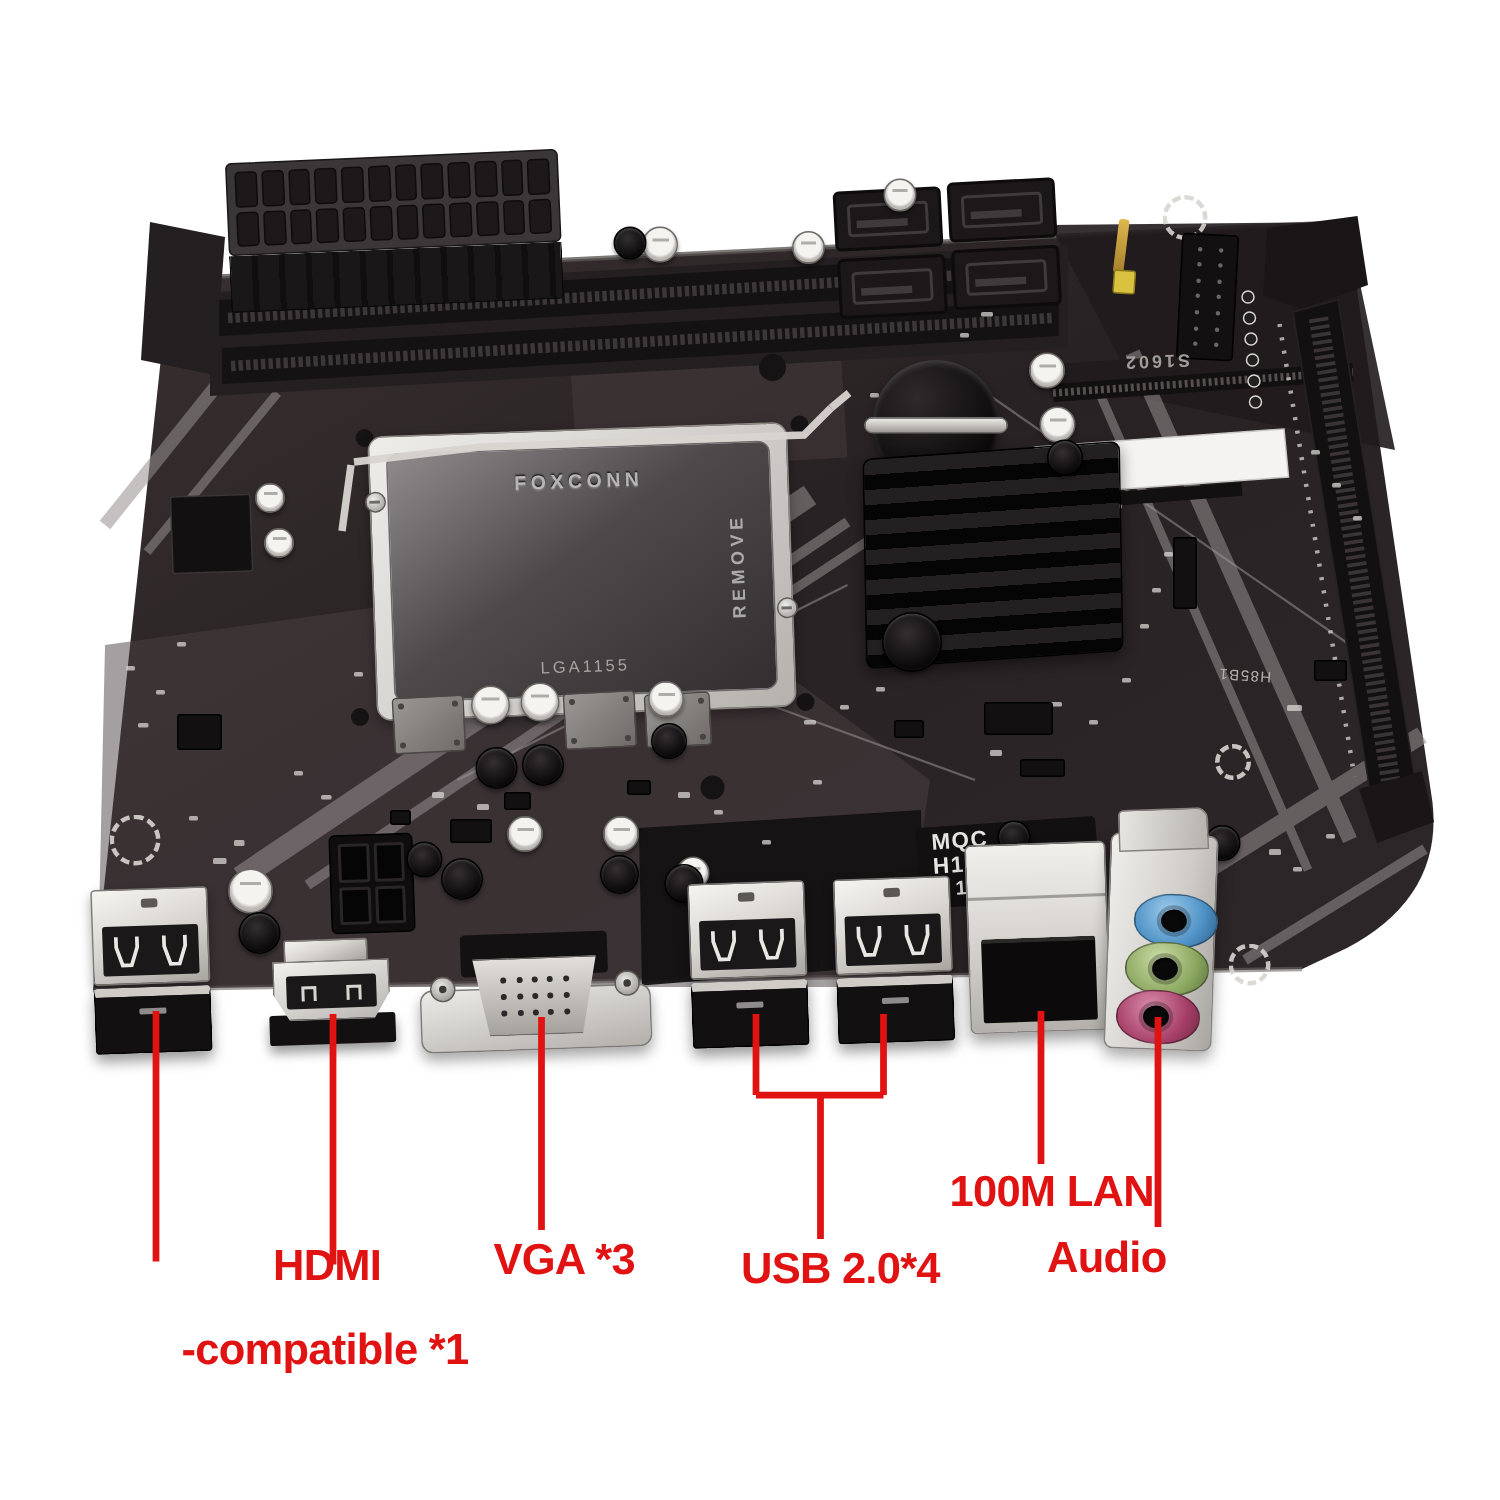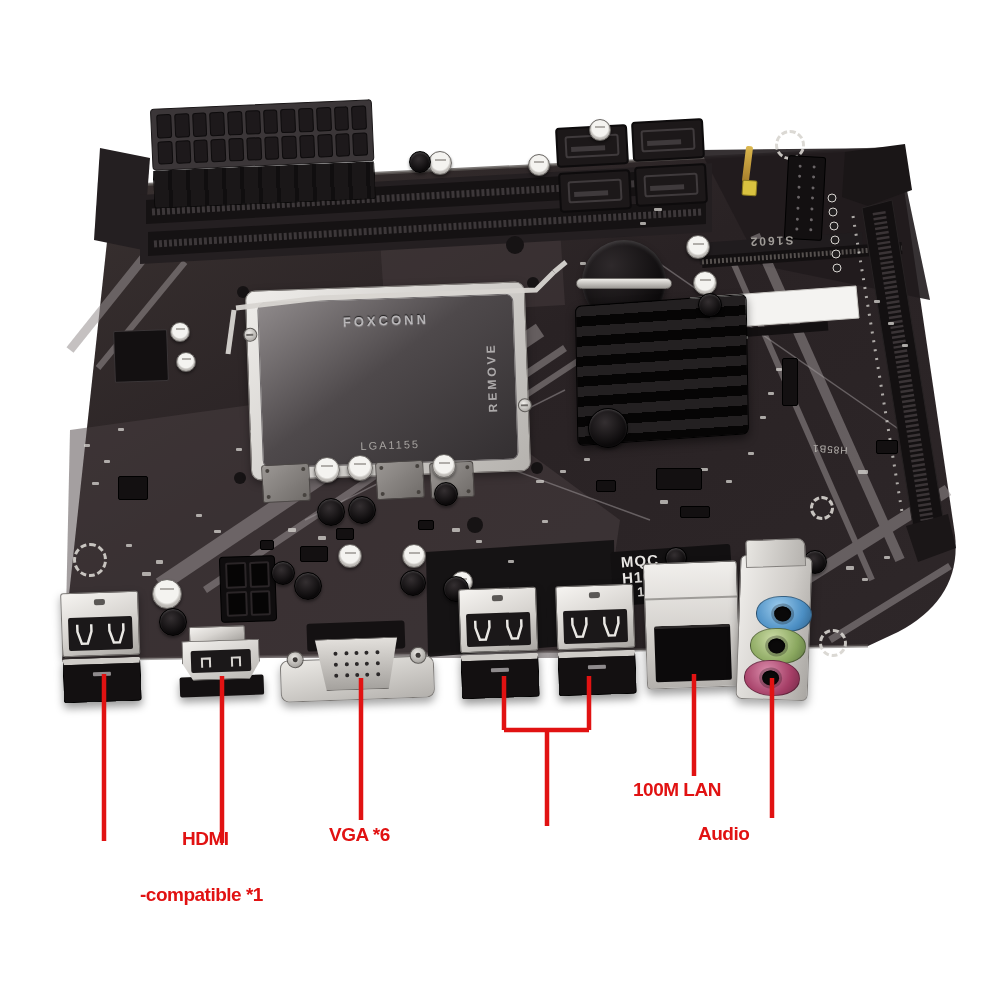--- a/index.html
+++ b/index.html
@@ -145,21 +145,21 @@
   .cap-w{background:radial-gradient(circle at 50% 42%,#f4f3f0 0 52%,#c5c2be 62%,#8d8a86 100%);
          border:1px solid #6b6865;box-shadow:0 2px 3px rgba(0,0,0,.4);}
   .cap-w:after{content:"";position:absolute;left:25%;top:30%;width:50%;height:2px;background:#b0ada9;}
   .cap-b{background:radial-gradient(circle at 42% 35%,#342f31,#0b090a 70%);
          border:1px solid #000;box-shadow:inset 0 1px 2px rgba(255,255,255,.2),0 2px 3px rgba(0,0,0,.4);}
   .fan-sym{position:absolute;border:3px dashed #d8d5d0;border-radius:50%;z-index:1;opacity:.9;}
   .pad{position:absolute;background:#d8d5d1;opacity:.75;z-index:1;border-radius:1px;}
   .blk{position:absolute;background:#131011;border:1px solid #000;border-radius:2px;z-index:1;}
 
   
-  .label{position:absolute;z-index:40;color:#e11212;font-weight:bold;font-size:19px;
+  .label{position:absolute;z-index:40;color:#e11212;font-weight:bold;font-size:29px;
          letter-spacing:-0.5px;white-space:nowrap;}
 </style>
 </head>
 <body>
 
 <div class="stage">
 
   <svg class="scene" width="1000" height="1000" viewBox="0 0 1000 1000">
     <defs>
       <linearGradient id="pcbg" x1="0" y1="0" x2="1" y2="1">
@@ -549,18 +549,19 @@
       <line x1="104" y1="674" x2="104" y2="841"></line>
       <line x1="222" y1="676" x2="222" y2="843"></line>
       <line x1="361" y1="678" x2="361" y2="820"></line>
       <path d="M504,676 V730 M589,676 V730 M504,730 H589 M547,730 V826"></path>
       <line x1="694" y1="674" x2="694" y2="776"></line>
       <line x1="772" y1="678" x2="772" y2="818"></line>
     </g>
   </svg>
 
   <div class="label" style="left:182px;top:828px">HDMI</div>
-  <div class="label" style="left:140px;top:884px">-compatible *1</div>
-  <div class="label" style="left:329px;top:824px">VGA *6</div>
+  <div class="label" style="left:121px;top:884px">-compatible *1</div>
+  <div class="label" style="left:329px;top:824px">VGA *3</div>
+  <div class="label" style="left:494px;top:830px">USB 2.0*4</div>
   <div class="label" style="left:633px;top:779px">100M LAN</div>
   <div class="label" style="left:698px;top:823px">Audio</div>
 
 </div>
 
 </body></html>

